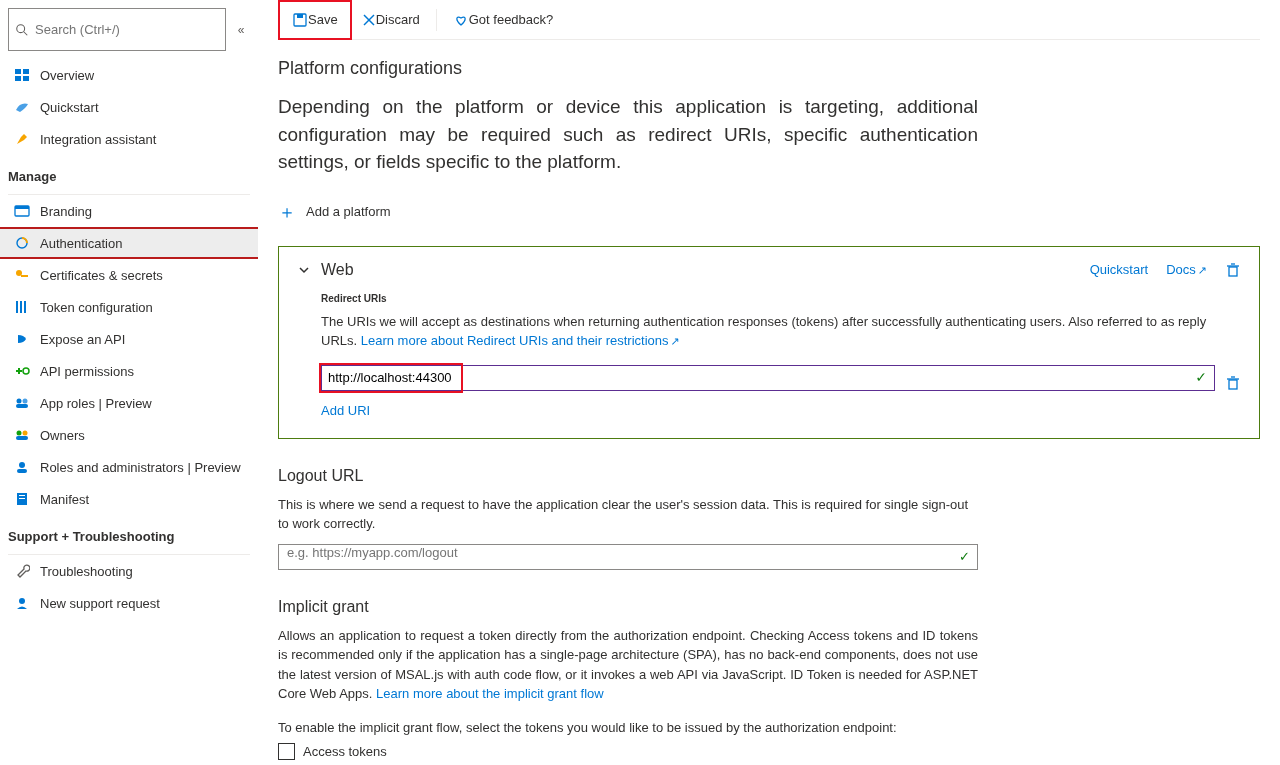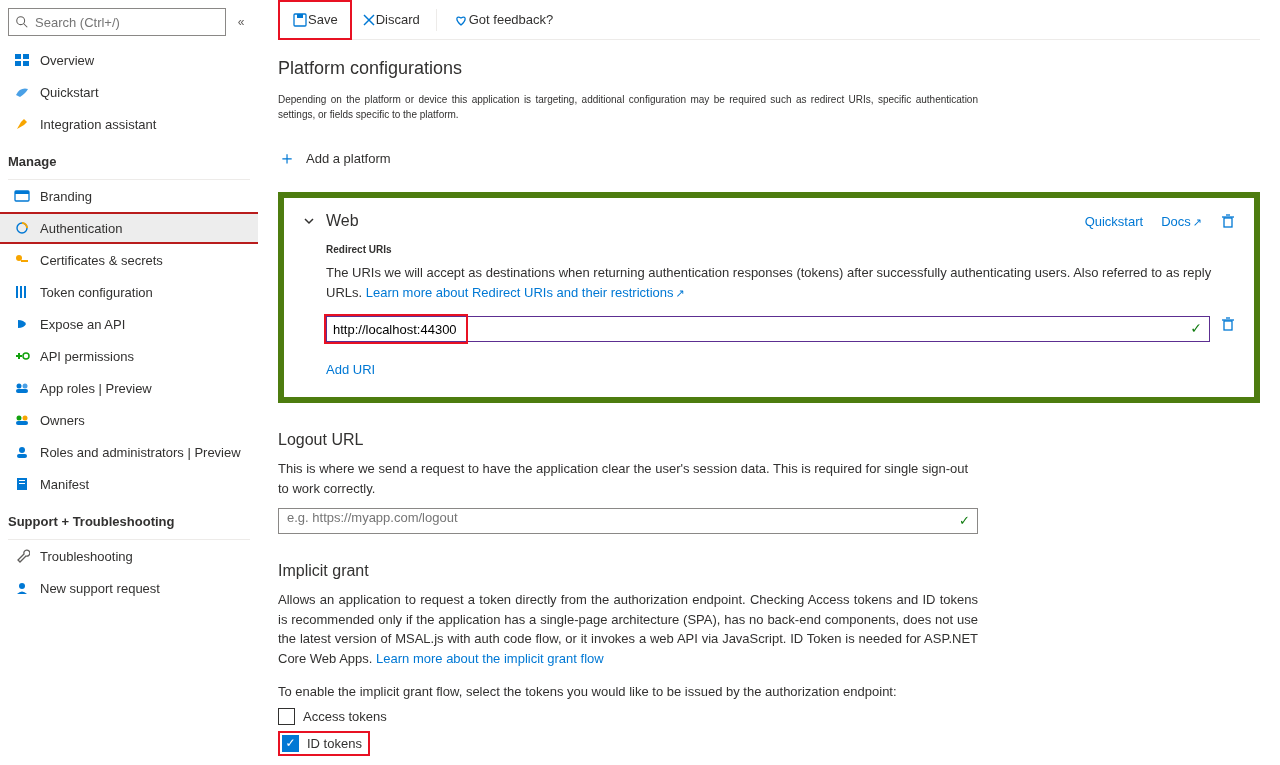--- a/index.html
+++ b/index.html
@@ -1,49 +1,49 @@
 <!DOCTYPE html>
 <html><head>
 <meta charset="utf-8">
 <style>
   * { box-sizing: border-box; margin: 0; padding: 0; }
   body { font-family: "Segoe UI", Arial, sans-serif; font-size: 13px; color: #323130; background: #fff; width: 1280px; }
   .app { display: flex; }
   
   .sidebar { width: 258px; flex-shrink: 0; padding: 8px 0 20px 0; }
   .search-row { display: flex; align-items: center; padding: 0 8px 8px 8px; gap: 6px;}
-  .search-box { flex: 1; display: flex; align-items: center; border: 1px solid #8a8886; height: 28px; padding: 0 6px; gap: 6px; }
+  .search-box { flex: 1; display: flex; align-items: center; border: 1px solid #8a8886; height: 43px; padding: 0 6px; gap: 6px; }
   .collapse-btn { width: 18px; text-align: center; color: #605e5c; cursor: pointer; font-size: 12px;}
   .nav-item { display: flex; align-items: center; gap: 10px; height: 32px; padding: 0 14px; cursor: pointer; }
   .nav-item.active { background: #ededed; }
   .nav-icon { width: 16px; height: 16px; display: inline-flex; align-items: center; justify-content: center; font-size: 14px; }
   .section-head { padding: 14px 8px 6px 8px; font-weight: 600; font-size: 13px; }
   .section-divider { border-top: 1px solid #edebe9; margin: 4px 8px 0 8px; }
   .highlight-red { border: 2px solid #b91c1c; }
   
   .main { flex: 1; min-width: 0; padding: 0 20px 30px 20px; }
   .toolbar { display: flex; align-items: center; height: 40px; border-bottom: 1px solid #edebe9; gap: 0; margin-bottom: 18px; }
   .tb-btn { display: inline-flex; align-items: center; padding: 0 10px; height: 32px; cursor: pointer; color: #323130; }
   .tb-sep { width: 1px; height: 22px; background: #edebe9; margin: 0 6px;}
   .tb-save-wrap { display:inline-flex; align-items:center; border: 2px solid #e81123; padding: 2px 2px; }
   
   h2.page-title { font-size: 18px; font-weight: 400; margin-bottom: 14px; }
-  .intro { font-size: 10px; color: #323130; line-height: 1.45; max-width: 700px; text-align: justify; margin-bottom: 24px;}
+  .intro { font-size: 19px; color: #323130; line-height: 1.45; max-width: 700px; text-align: justify; margin-bottom: 24px;}
   .add-platform { display: inline-flex; align-items: center; gap: 10px; color: #323130; cursor: pointer; margin-bottom: 22px; }
   .plus { color: #0078d4; font-size: 18px; font-weight: 300;}
-  .platform-card { border: 6px solid #4d7c0f; padding: 14px 18px 20px 18px; margin-bottom: 26px;}
+  .platform-card { border: 1px solid #4d7c0f; padding: 14px 18px 20px 18px; margin-bottom: 26px;}
   .card-head { display: flex; align-items: center; justify-content: space-between; margin-bottom: 14px;}
   .card-head-left { display: flex; align-items: center; gap: 10px;}
   .card-head-right { display: flex; align-items: center; gap: 18px; color: #0078d4;}
   .card-title { font-size: 16px; }
   .sub-title { font-size: 10px; font-weight: 600; margin: 4px 0 8px 24px;}
   .desc { font-size: 13px; line-height: 1.5; margin-left: 24px; margin-bottom: 14px;}
   a.link { color: #0078d4; text-decoration: none; cursor: pointer;}
   .ext-icon { font-size: 11px; margin-left: 2px;}
-  .uri-row { display: flex; align-items: flex-start; gap: 10px; margin-left: 24px; margin-bottom: 20px;}
+  .uri-row { display: flex; align-items: flex-end; gap: 10px; margin-left: 24px; margin-bottom: 12px;}
   .uri-input { flex: 1; height: 26px; border: 1px solid #605e5c; padding: 0 28px 0 6px; position: relative; font-size: 13px; }
   .uri-input-wrap { position: relative; flex: 1; display:flex;}
   .uri-check { position: absolute; right: 8px; top: 4px; color: #107c10; font-size: 14px;}
   .uri-red-frame { position:absolute; left:-2px; top:-2px; width:144px; height:30px; border: 2px solid #e81123; pointer-events:none;}
   .trash { color: #0078d4; cursor: pointer; }
   .add-uri { margin-left: 24px; }
   .section { margin-bottom: 22px; }
   .section h3 { font-size: 16px; font-weight: 400; margin-bottom: 10px; margin-top: 28px;}
   .section .body { font-size: 13px; line-height: 1.5; max-width: 700px; }
   .logout-input-wrap { position: relative; margin-top: 10px; max-width: 700px;}

